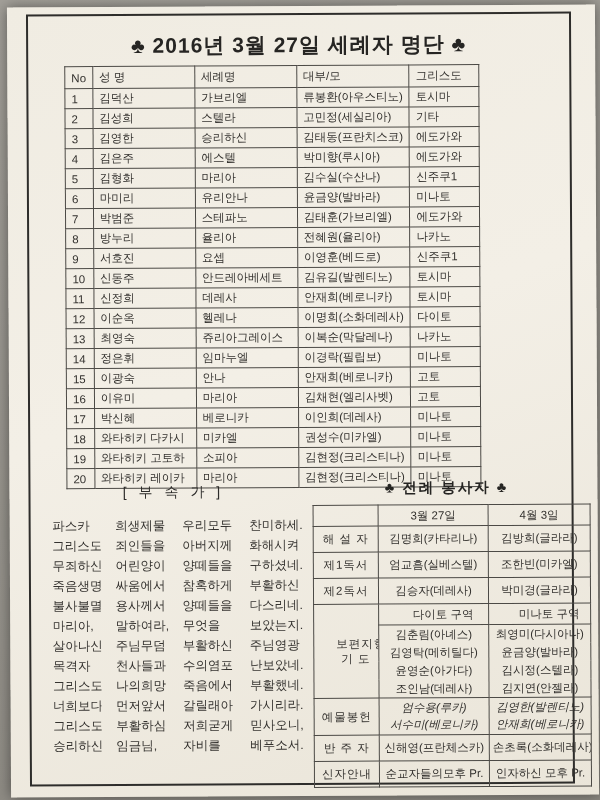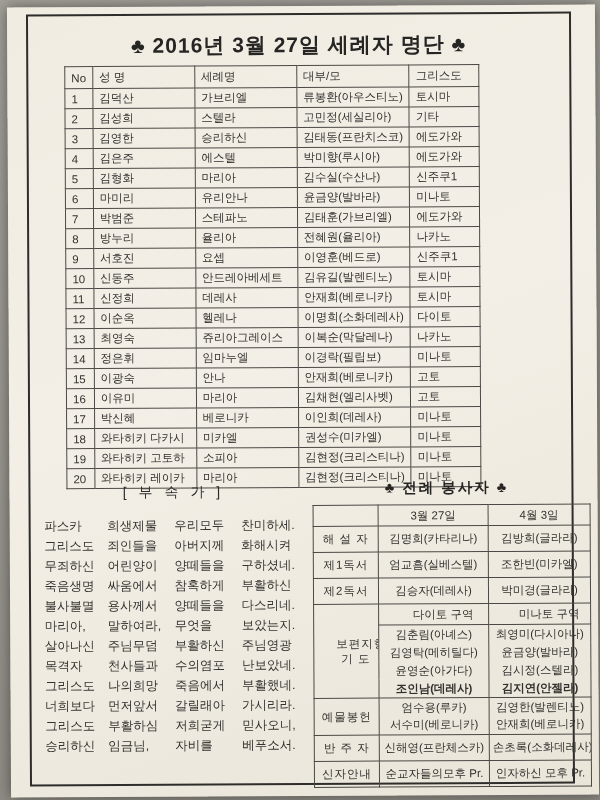--- a/index.html
+++ b/index.html
@@ -41,43 +41,43 @@
     position:absolute;left:14px;top:468px;width:258px;color:#34322f;
   }
   .hymn-title{
     text-align:center;font-size:14px;letter-spacing:4px;margin-bottom:14px;color:#2c2b29;
   }
   .hymn-lines{display:block;}
   .hymn-line{
     display:grid;grid-template-columns:56px 60px 60px 62px;
     column-gap:7px;line-height:20px;font-size:12.5px;justify-content:center;
   }
-  .hymn-cell{text-align:justify;text-align-last:justify;white-space:nowrap;overflow:hidden;}
+  .hymn-cell{text-align:justify;text-align-last:justify;white-space:nowrap;overflow:hidden;margin-left:8px;}
   .servers{
     position:absolute;left:282px;top:464px;width:268px;color:#33312e;
   }
   .servers-title{
     text-align:center;font-size:14.5px;font-weight:bold;color:#262523;
     letter-spacing:2px;margin-bottom:7px;
   }
   .srv-table{font-size:11.5px;table-layout:fixed;width:266px;}
   .srv-table td{
     border:1px solid #4c4a46;padding:1px 3px;text-align:center;
     overflow:hidden;white-space:nowrap;
   }
   .srv-table .lbl{width:58px;letter-spacing:1px;}
   .srv-table .c1{width:103px;border-radius:7px;}
   .srv-table .c2{width:95px;}
   .srv-table .hdr td{height:18px;}
   .srv-table .r td{height:23px;}
   .srv-table .sub td{height:18px;padding-left:22px;}
   .srv-table .nm td{height:16px;border-top:none;border-bottom:none;margin-top:20px;}
   .srv-table .nm-first td{border-top:1px solid #4c4a46;}
-  .srv-table .nm-last td{border-bottom:1px solid #4c4a46;font-weight:bold;}
-  .stack div{line-height:17px;}
+  .srv-table .nm-last td{border-bottom:1px solid #4c4a46;}
+  .stack div{line-height:17px;font-style:italic;}
   .prayer-lbl div{line-height:15px;letter-spacing:1px;}
 </style>
 </head>
 <body>
 
 <div class="paper">
   <div class="frame">
 
     <div class="doc-title">♣ 2016년 3월 27일 세례자 명단 ♣</div>
 

